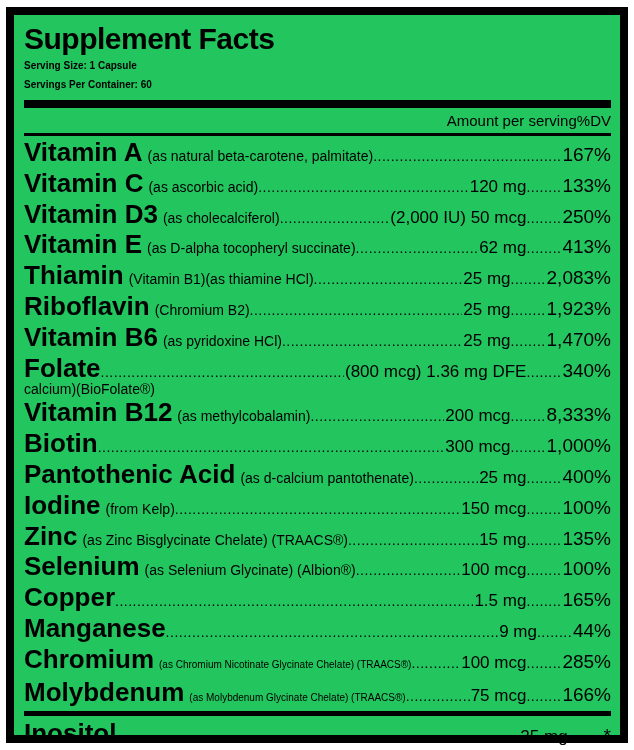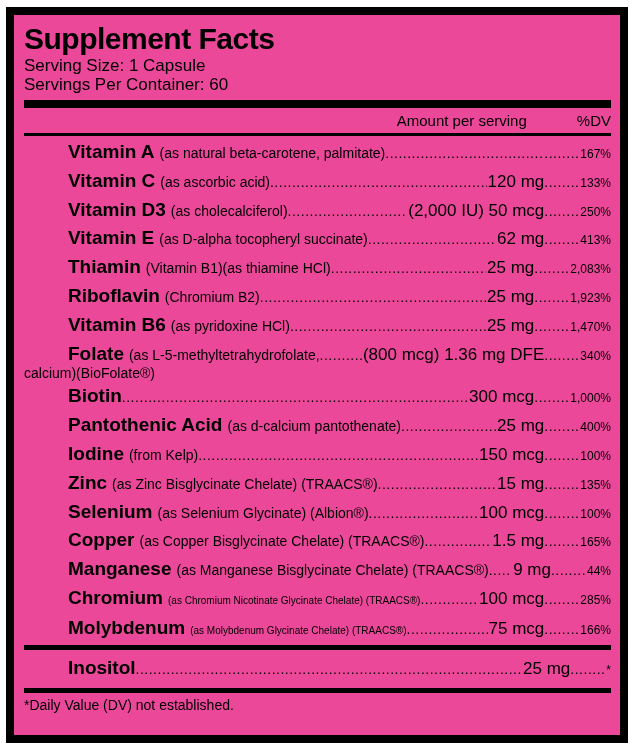--- a/index.html
+++ b/index.html
@@ -1,49 +1,49 @@
 <!DOCTYPE html>
 <html><head>
 <meta charset="utf-8">
 <style>
   html,body{margin:0;padding:0;background:#ffffff;width:634px;height:750px;overflow:hidden;}
   body{font-family:"Liberation Sans","DejaVu Sans",sans-serif;color:#000;}
   .label{
     margin:7px 6px;
     border:8px solid #000;
     padding:4px 9px 6px 10px;
-    background:#ec4899;
+    background:#22c55e;
     box-sizing:border-box;
     width:622px;
     height:736px;
   }
   .title{
     font-size:30px;
     font-weight:800;
     letter-spacing:-0.5px;
     line-height:34px;
     margin-top:3px;
   }
-  .serving{font-size:17px;font-weight:400;line-height:19px;}
+  .serving{font-size:10px;font-weight:700;line-height:19px;}
   .bar{background:#000;height:8px;margin:6px 0 0 0;}
   .bar-mid{background:#000;height:5px;}
   .bar-thin{background:#000;height:3px;}
   .hdr{display:flex;justify-content:flex-end;align-items:baseline;line-height:25px;height:25px;font-size:15px;}
-  .hdr .aps{margin-right:50px;}
+  .hdr .aps{}
   .rows{margin-top:3px;}
   .row{display:flex;align-items:baseline;line-height:26.8px;white-space:nowrap;}
-  .nm{font-weight:700;font-size:19px;flex:0 0 auto;margin-left:44px;}
+  .nm{font-weight:700;font-size:26px;flex:0 0 auto;}
   .ds{font-size:14px;margin-left:5px;flex:0 1 auto;overflow:hidden;}
   .row.small .ds{font-size:10px;text-align:center;}
   .ld{overflow:hidden;font-size:14px;letter-spacing:0.5px;}
   .ld::after{content:"....................................................................................................................";}
   .grow{flex:1 1 0;min-width:6px;}
   .gap{flex:0 0 36px;}
   .amt{font-size:17px;flex:0 0 auto;margin-left:1px;}
-  .pct{font-size:12px;flex:0 0 auto;text-align:right;}
+  .pct{font-size:19px;flex:0 0 auto;text-align:right;}
   .cont{font-size:14px;line-height:16px;margin:-4px 0 2px 0;}
   .other{margin:3px 0;}
   .other .row{line-height:29px;}
   .footnote{font-size:14px;line-height:17px;margin-top:4px;}
 </style>
 </head>
 <body>
 
 <div class="label">
   <div class="title">Supplement Facts</div>
@@ -119,28 +119,35 @@
       <span class="nm">Vitamin B6</span>
       <span class="ds">(as pyridoxine HCl)</span>
       <span class="ld grow"></span>
       <span class="amt">25 mg</span>
       <span class="ld gap"></span>
       <span class="pct">1,470%</span>
     </div>
 
     <div class="row">
       <span class="nm">Folate</span>
-      <span class="ds">(as L-5-methyltetrahydrofolate,</span>
       <span class="ld grow"></span>
       <span class="amt">(800 mcg) 1.36 mg DFE</span>
       <span class="ld gap"></span>
       <span class="pct">340%</span>
     </div>
     <div class="cont">calcium)(BioFolate®)</div>
 
+    <div class="row">
+      <span class="nm">Vitamin B12</span>
+      <span class="ds">(as methylcobalamin)</span>
+      <span class="ld grow"></span>
+      <span class="amt">200 mcg</span>
+      <span class="ld gap"></span>
+      <span class="pct">8,333%</span>
+    </div>
 
     <div class="row">
       <span class="nm">Biotin</span>
       <span class="ld grow"></span>
       <span class="amt">300 mcg</span>
       <span class="ld gap"></span>
       <span class="pct">1,000%</span>
     </div>
 
     <div class="row">
@@ -174,30 +181,28 @@
       <span class="nm">Selenium</span>
       <span class="ds">(as Selenium Glycinate) (Albion®)</span>
       <span class="ld grow"></span>
       <span class="amt">100 mcg</span>
       <span class="ld gap"></span>
       <span class="pct">100%</span>
     </div>
 
     <div class="row">
       <span class="nm">Copper</span>
-      <span class="ds">(as Copper Bisglycinate Chelate) (TRAACS®)</span>
       <span class="ld grow"></span>
       <span class="amt">1.5 mg</span>
       <span class="ld gap"></span>
       <span class="pct">165%</span>
     </div>
 
     <div class="row">
       <span class="nm">Manganese</span>
-      <span class="ds">(as Manganese Bisglycinate Chelate) (TRAACS®)</span>
       <span class="ld grow"></span>
       <span class="amt">9 mg</span>
       <span class="ld gap"></span>
       <span class="pct">44%</span>
     </div>
 
     <div class="row small">
       <span class="nm">Chromium</span>
       <span class="ds">(as Chromium Nicotinate Glycinate Chelate) (TRAACS®)</span>
       <span class="ld grow"></span>

